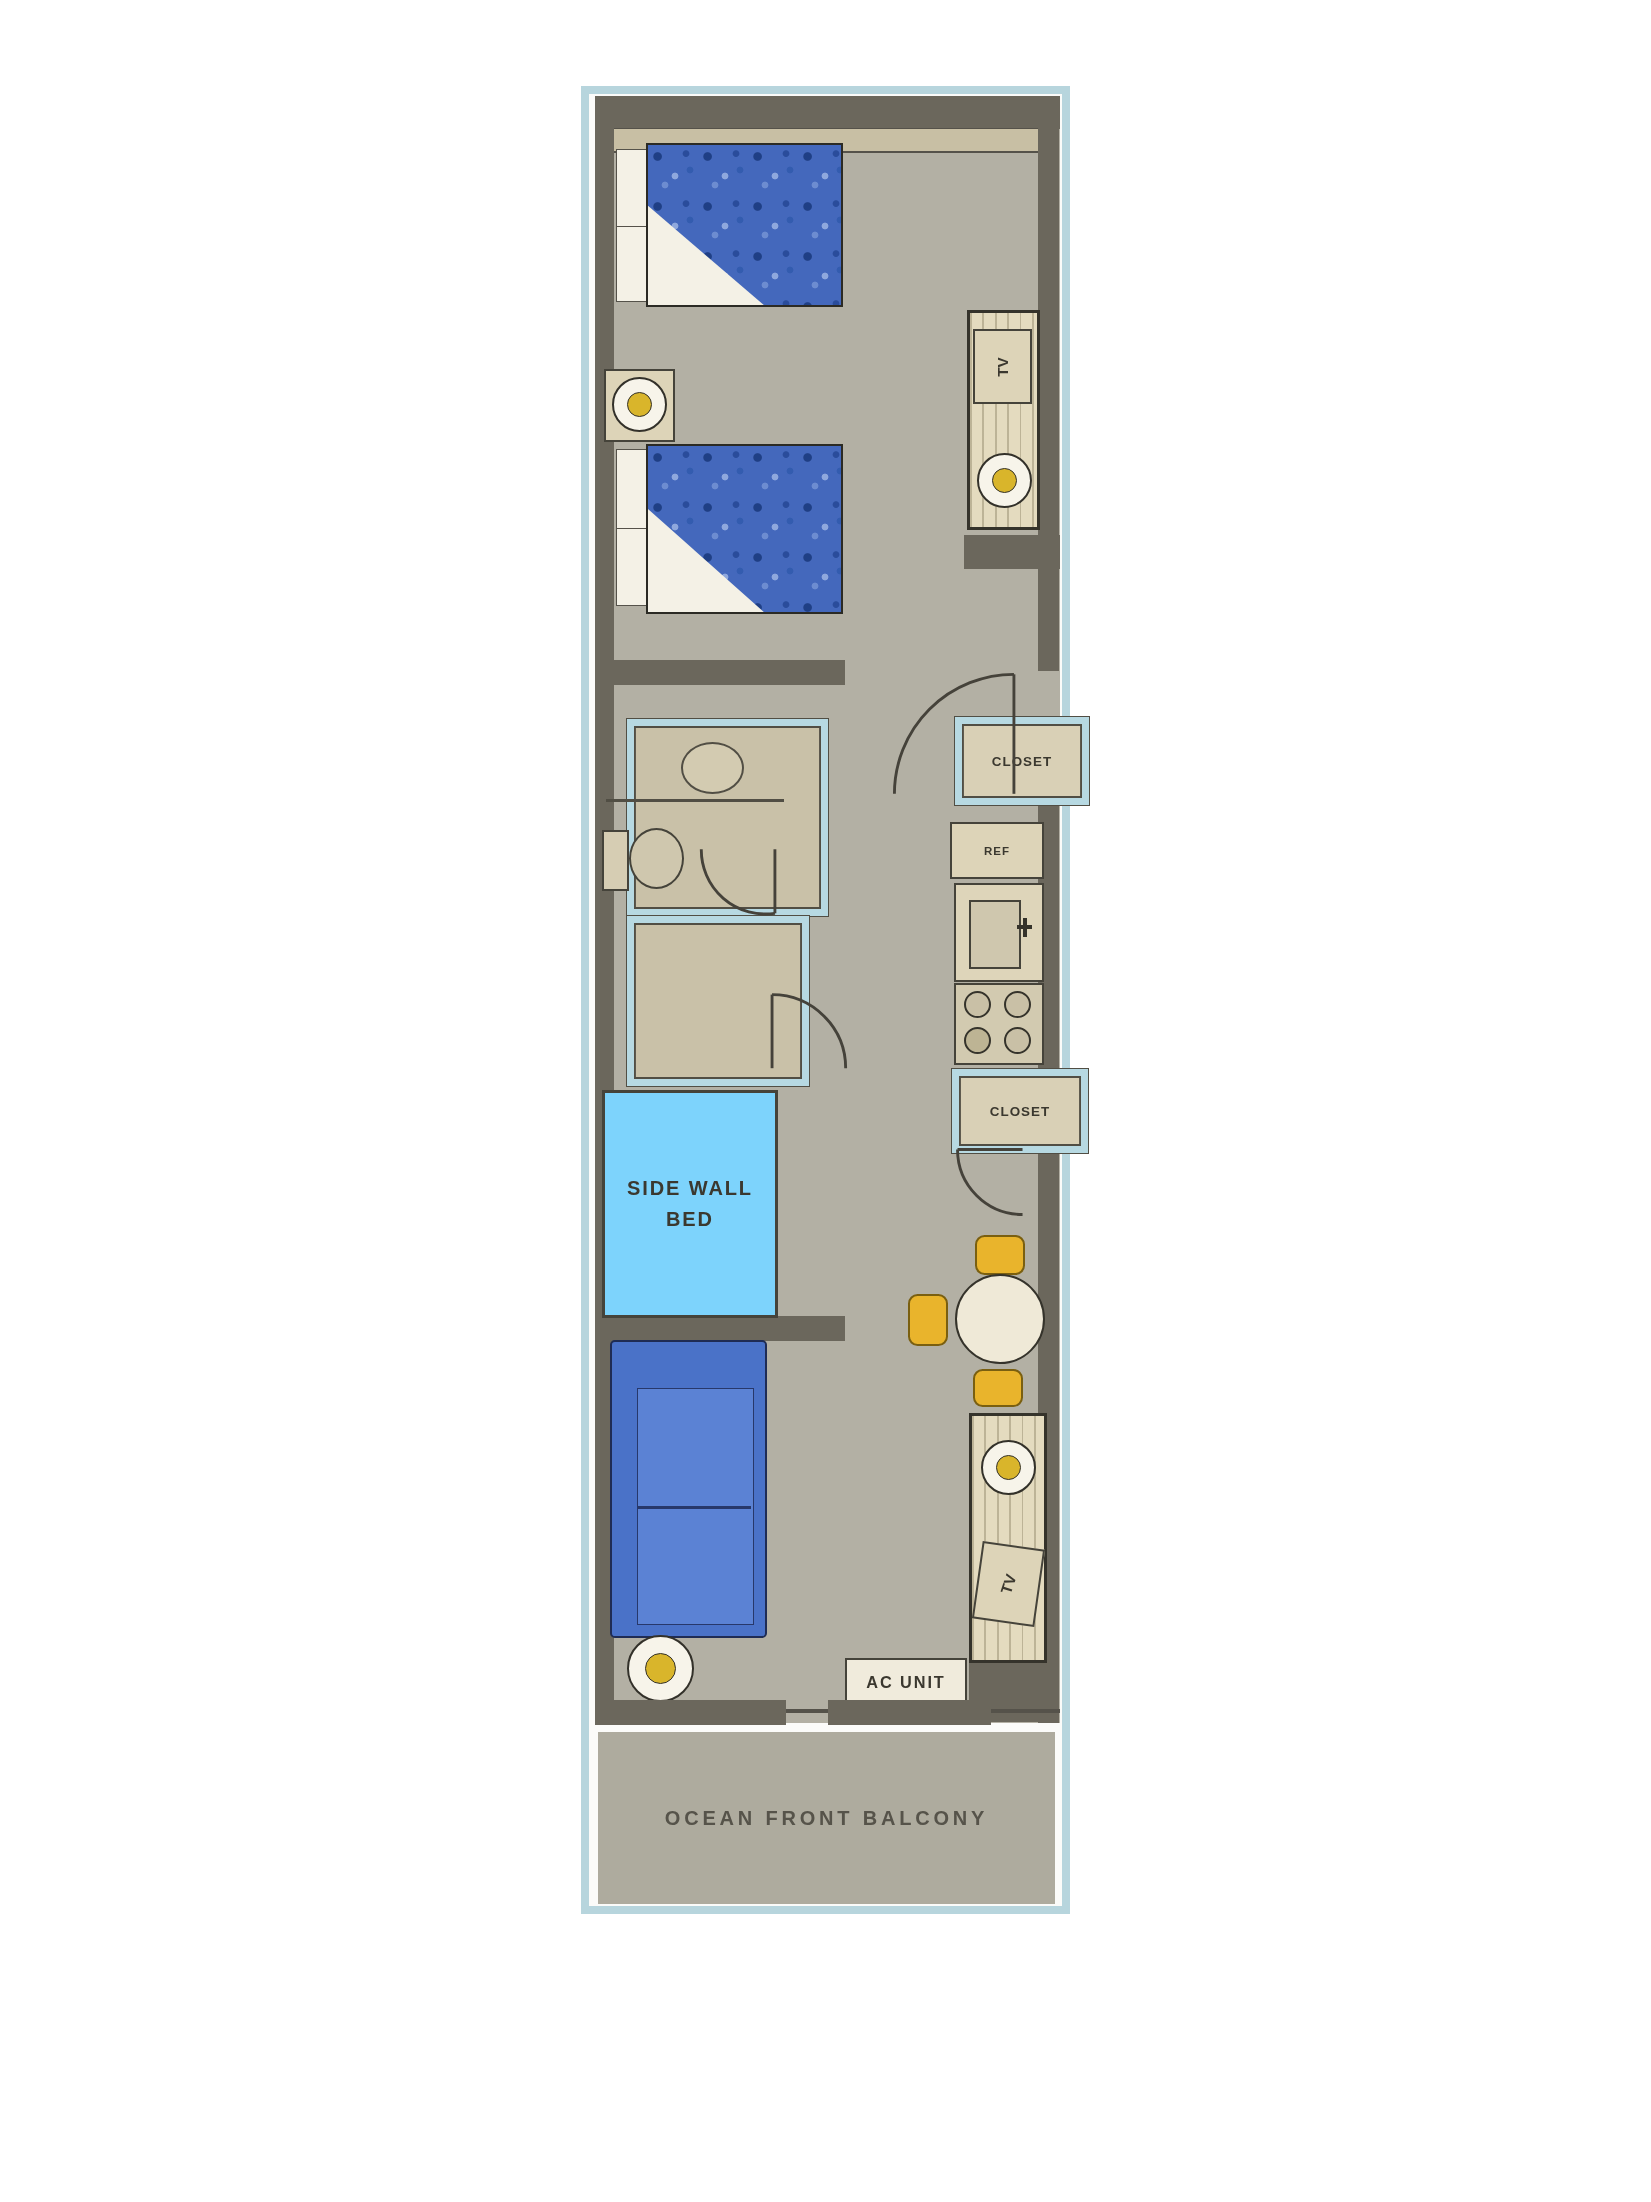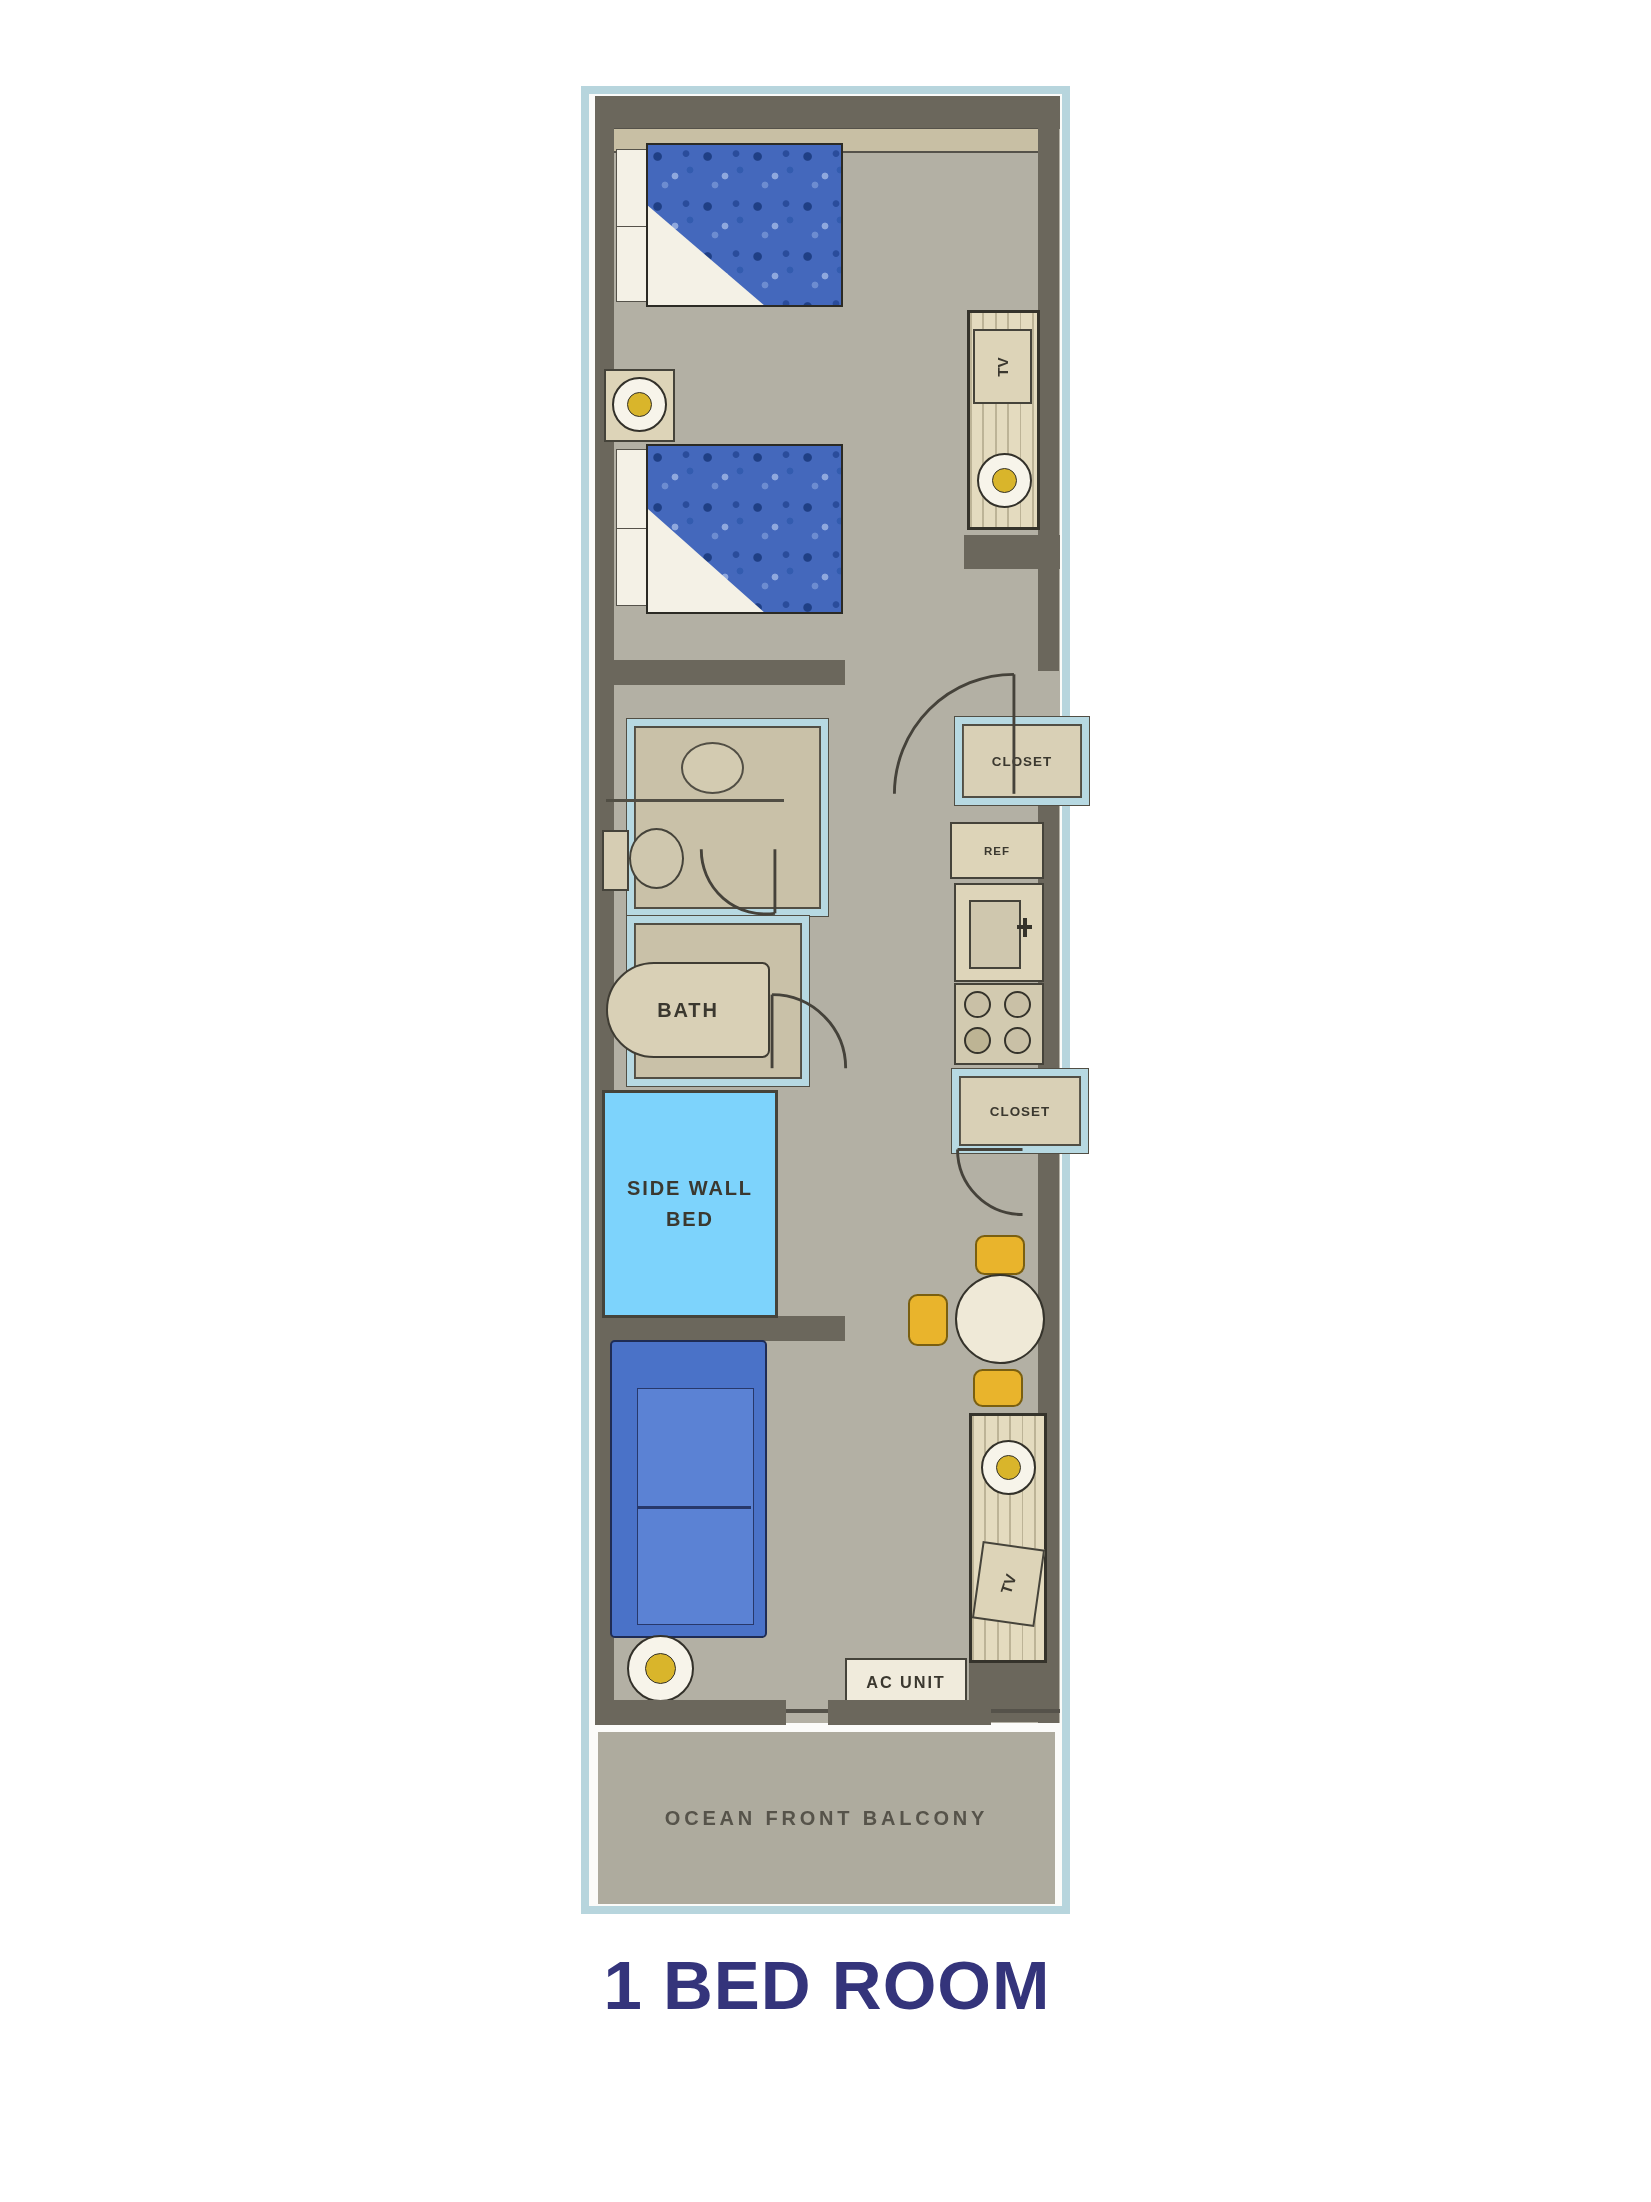--- a/index.html
+++ b/index.html
@@ -150,23 +150,20 @@
   <div class="abs bluewall" style="left:595px;top:719px;width:201px;height:197px;"></div>
 
   <div class="abs" style="left:606px;top:799px;width:178px;height:2.9px;background:#514e44;"></div>
 
   <div class="abs" style="left:681px;top:742px;width:63px;height:52px;border:2.9px solid #514e44;border-radius:50%;background:#d3cbb1;"></div>
 
   <div class="abs" style="left:602px;top:830px;width:27px;height:61px;border:2.9px solid #45433a;background:#d6cdb3;"></div>
   <div class="abs" style="left:629px;top:828px;width:55px;height:61px;border:2.9px solid #45433a;border-radius:50%;background:#cfc7ae;"></div>
 
   <div class="abs bluewall" style="left:595px;top:916px;width:182px;height:170px;"></div>
-  <div class="abs lbl" style="left:606px;top:962px;width:164px;height:96px;border:2.9px solid #3f3c33;border-radius:48px 7.6px 7.6px 48px;background:#d9d0b6;font-size:20px;letter-spacing:1.9px;">
-    <span>BATH</span>
-  </div>
 
   <div class="abs lbl" style="left:602px;top:1090px;width:176px;height:228px;border:3.8px solid #45433a;background:#7dd3fc;font-size:20px;letter-spacing:1.9px;flex-direction:column;line-height:31px;">
     <span>SIDE WALL</span>
     <span>BED</span>
   </div>
 
   <div class="abs bluewall lbl" style="left:923px;top:717px;width:134px;height:88px;font-size:13.4px;letter-spacing:1px;background:#d9d0b6;">
     <span>CLOSET</span>
   </div>
 
@@ -231,16 +228,15 @@
 
       <path d="M 379 1104 A 68 68 0 0 0 447 1172"></path>
       <path d="M 379 1104 L 447 1104"></path>
     </g>
   </svg>
 
   <div class="abs" style="left:598px;top:1732px;width:457px;height:172px;background:#aeab9e;">
     <div class="lbl balcony-label">OCEAN FRONT BALCONY</div>
   </div>
 
-  <div class="abs title">1 BED ROOM</div>
 
 </div>
 
 
 </body></html>

